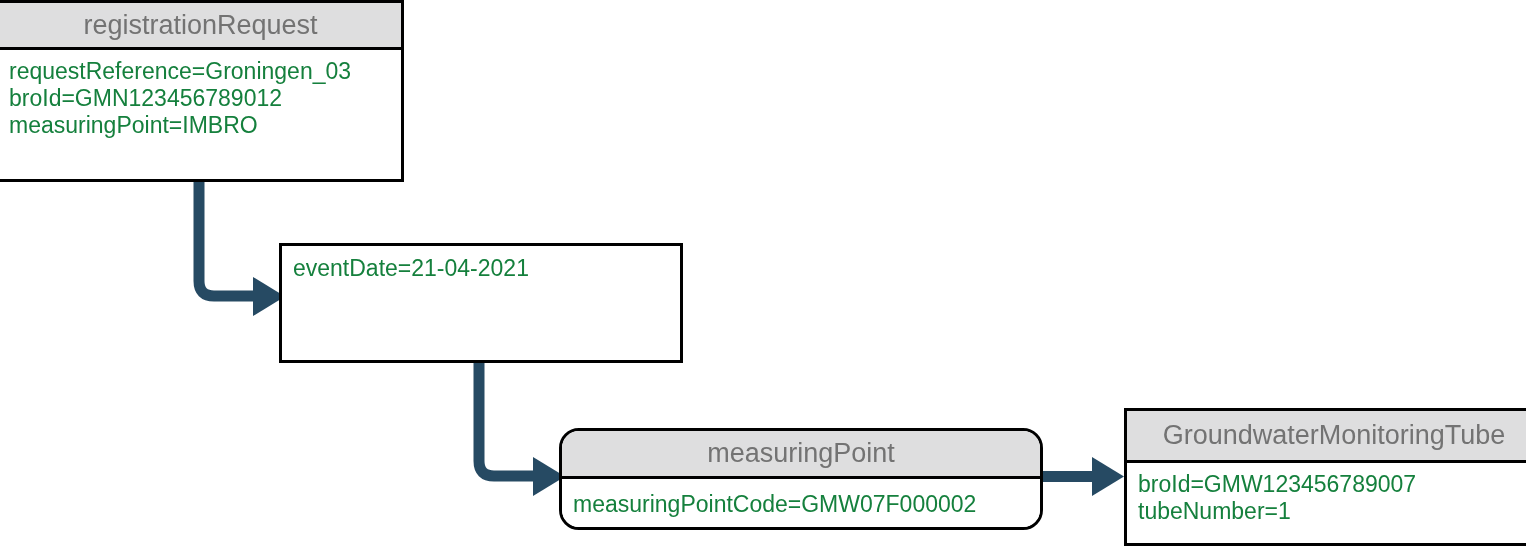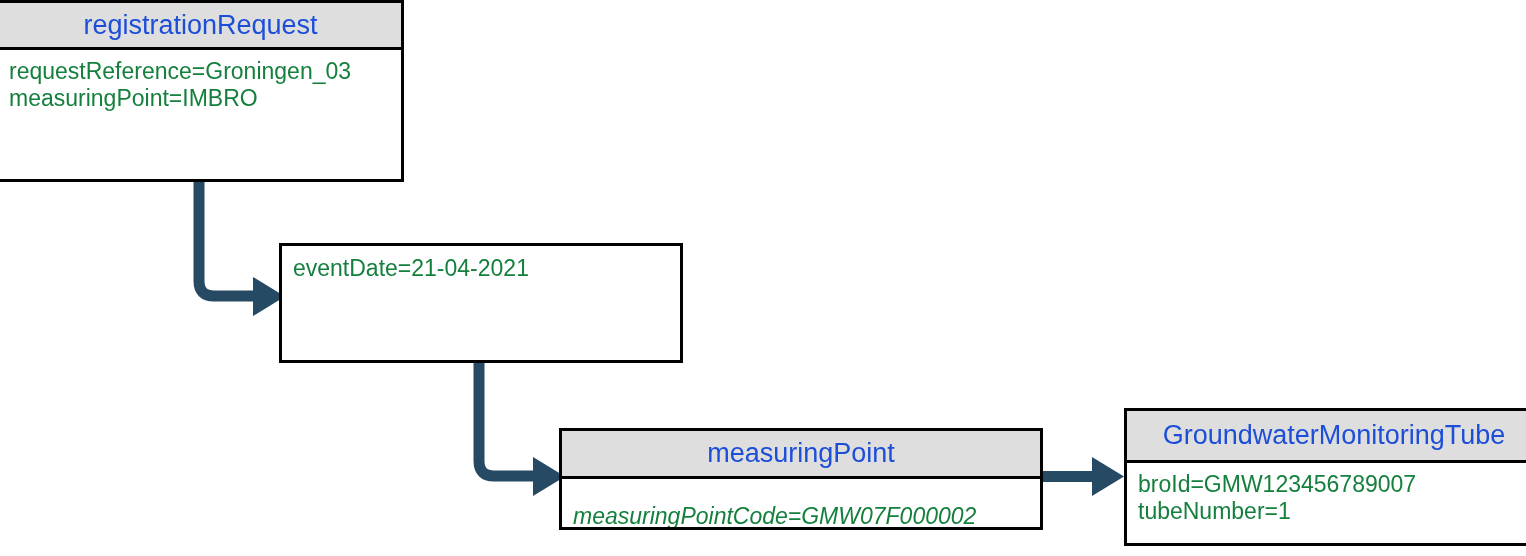--- a/index.html
+++ b/index.html
@@ -23,21 +23,21 @@
     position: absolute;
     box-sizing: border-box;
     border: 3px solid #000000;
     background: #ffffff;
     overflow: hidden;
   }
   .node-title {
     box-sizing: border-box;
     background: #dededf;
     border-bottom: 3px solid #000000;
-    color: #1d4ed8;
+    color: #737373;
     text-align: center;
     white-space: nowrap;
     overflow: hidden;
     font-size: 27px;
     line-height: 1.0;
     letter-spacing: 0px;
   }
   .node-body {
     box-sizing: border-box;
     background: #ffffff;
@@ -75,31 +75,30 @@
     padding-top: 10px;
   }
   #node-gmn-tubereference .node-body {
     height: 64px;
     padding-top: 9px;
     padding-left: 11px;
   }
 
   #node-measuringpoint {
     left: 559px; top: 428px;
-    width: 484px; height: 102px;
+    width: 484px; height: 102px; border-radius: 20px;
   }
   #node-measuringpoint .node-title {
     height: 48px;
     padding-top: 9px;
   }
   #node-measuringpoint .node-body {
     height: 51px;
-    padding-top: 24px;
+    padding-top: 12px;
     padding-left: 11px;
-    font-style: italic;
   }
 
   #node-groundwatermonitoringtube {
     left: 1124px; top: 408px;
     width: 420px; height: 138px;
   }
   #node-groundwatermonitoringtube .node-title {
     height: 52px;
     padding-top: 11px;
   }
@@ -135,20 +134,21 @@
 
   <svg class="connector" id="connector-3" width="100" height="44" viewBox="0 0 100 44">
     <path d="M 0 21.5 L 56 21.5" fill="none" stroke="#264A63" stroke-width="11" stroke-linecap="butt"></path>
     <polygon points="52,2 84,21.5 52,41" fill="#264A63"></polygon>
   </svg>
 
   <div class="node" id="node-registration-request">
     <div class="node-title">registrationRequest</div>
     <div class="node-body">
       <div class="attr">requestReference=Groningen_03</div>
+      <div class="attr">broId=GMN123456789012</div>
       <div class="attr">measuringPoint=IMBRO</div>
     </div>
   </div>
 
   <div class="node" id="node-gmn-tubereference">
     <div class="node-body">
       <div class="attr">eventDate=21-04-2021</div>
     </div>
   </div>
 

